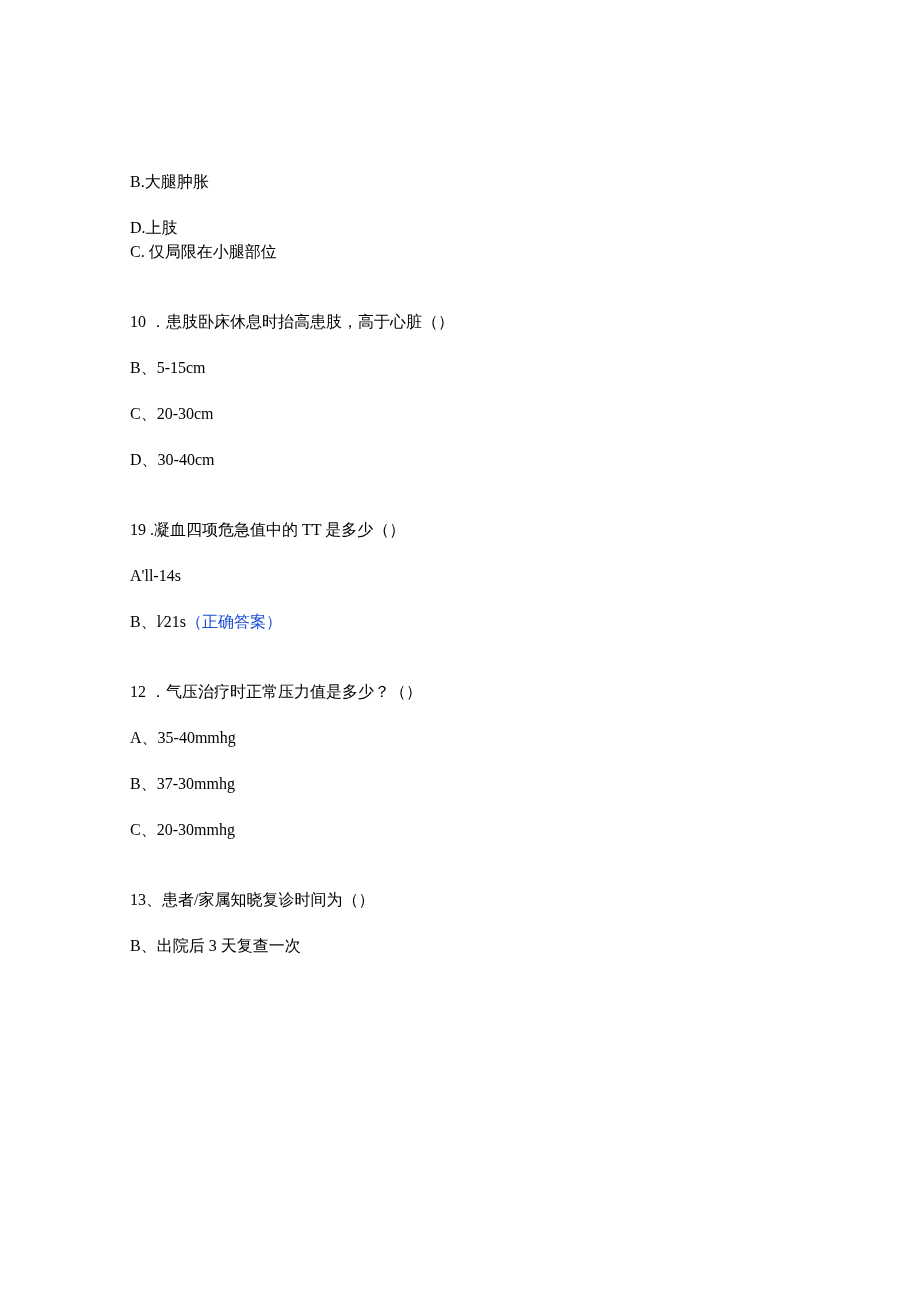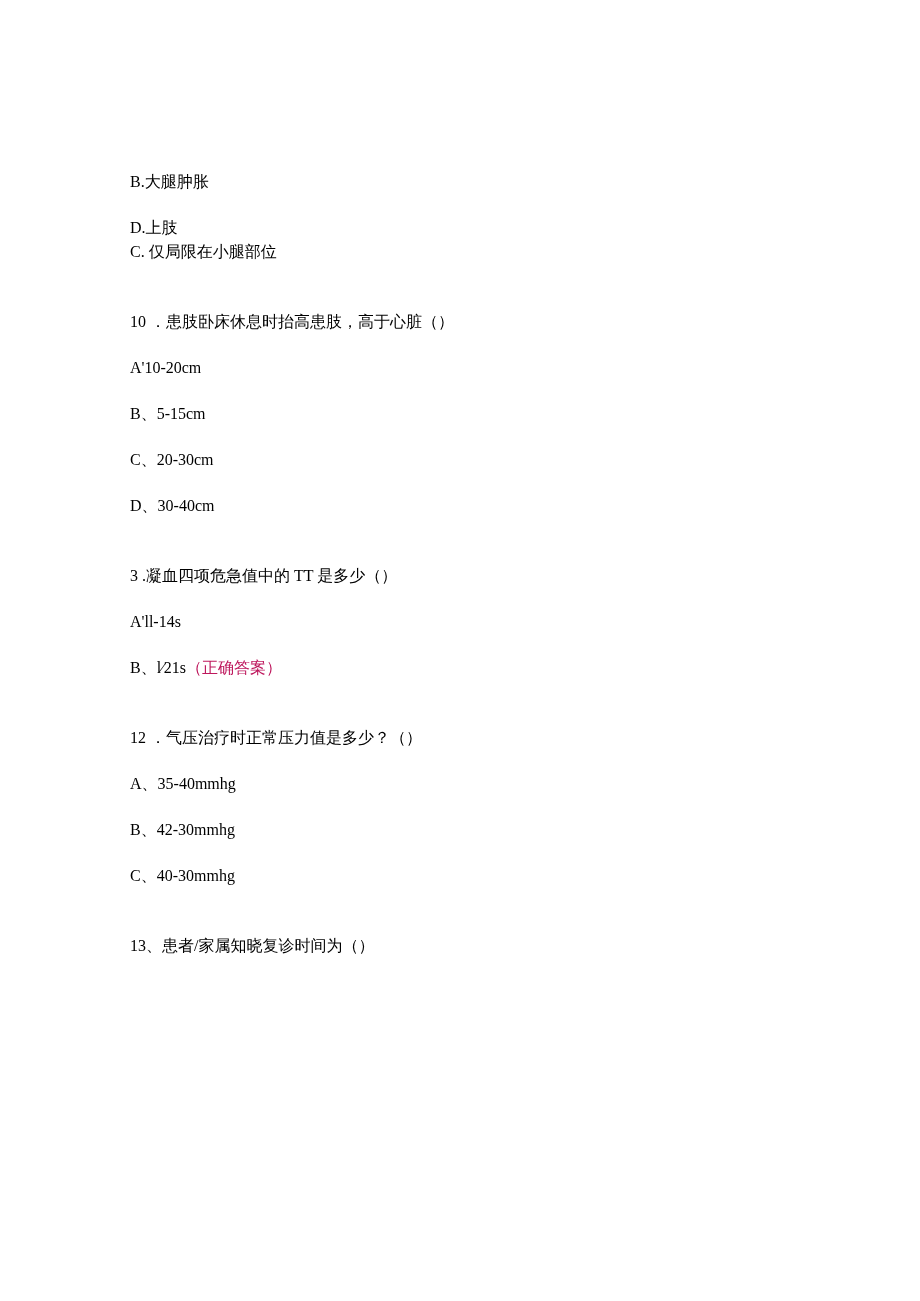--- a/index.html
+++ b/index.html
@@ -17,54 +17,54 @@
     padding: 170px 130px 100px 130px;
     box-sizing: border-box;
   }
   .line {
     margin-bottom: 22px;
   }
   .block {
     margin-bottom: 46px;
   }
   .correct {
-    color: #be185d;
+    color: #1d4ed8;
   }
 </style>
 </head>
 <body>
 
 <div class="page">
 
   <div class="block">
     <div class="line">B.大腿肿胀</div>
     <div class="line" style="margin-bottom:0">D.上肢</div>
     <div class="line">C. 仅局限在小腿部位</div>
   </div>
 
   <div class="block">
     <div class="line">10 ．患肢卧床休息时抬高患肢，高于心脏（）</div>
-    <div class="line">A'10-20cm</div>
     <div class="line">B、5-15cm</div>
     <div class="line">C、20-30cm</div>
     <div class="line" style="margin-bottom:12px">D、30-40cm</div>
   </div>
 
   <div class="block">
-    <div class="line">3 .凝血四项危急值中的 TT 是多少（）</div>
+    <div class="line">19 .凝血四项危急值中的 TT 是多少（）</div>
     <div class="line">A'll-14s</div>
     <div class="line">
       <span>B、l∕21s</span><span class="correct">（正确答案）</span>
     </div>
   </div>
 
   <div class="block">
     <div class="line">12 ．气压治疗时正常压力值是多少？（）</div>
     <div class="line">A、35-40mmhg</div>
-    <div class="line">B、42-30mmhg</div>
-    <div class="line" style="margin-bottom:0">C、40-30mmhg</div>
+    <div class="line">B、37-30mmhg</div>
+    <div class="line" style="margin-bottom:0">C、20-30mmhg</div>
   </div>
 
   <div class="block">
     <div class="line">13、患者/家属知晓复诊时间为（）</div>
+    <div class="line" style="margin-bottom:0">B、出院后 3 天复查一次</div>
   </div>
 
 </div>
 
 </body></html>

